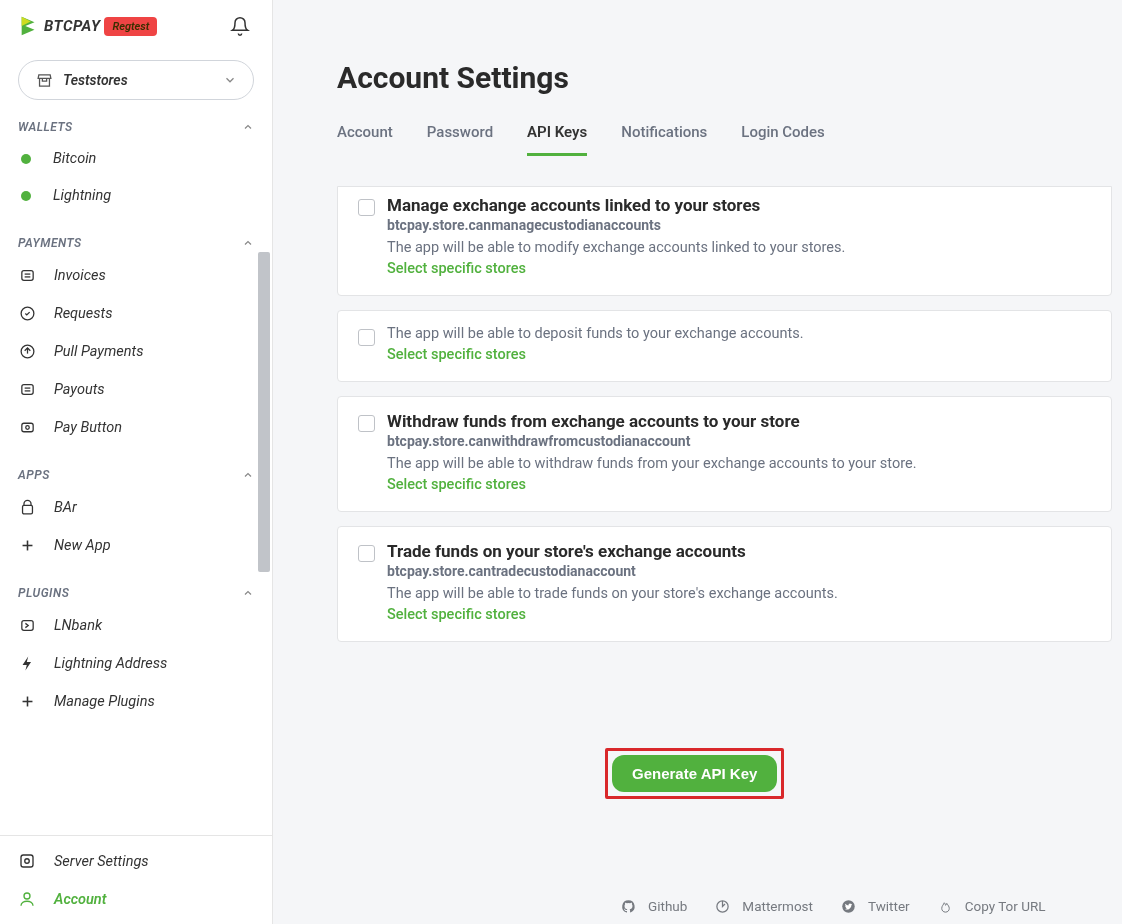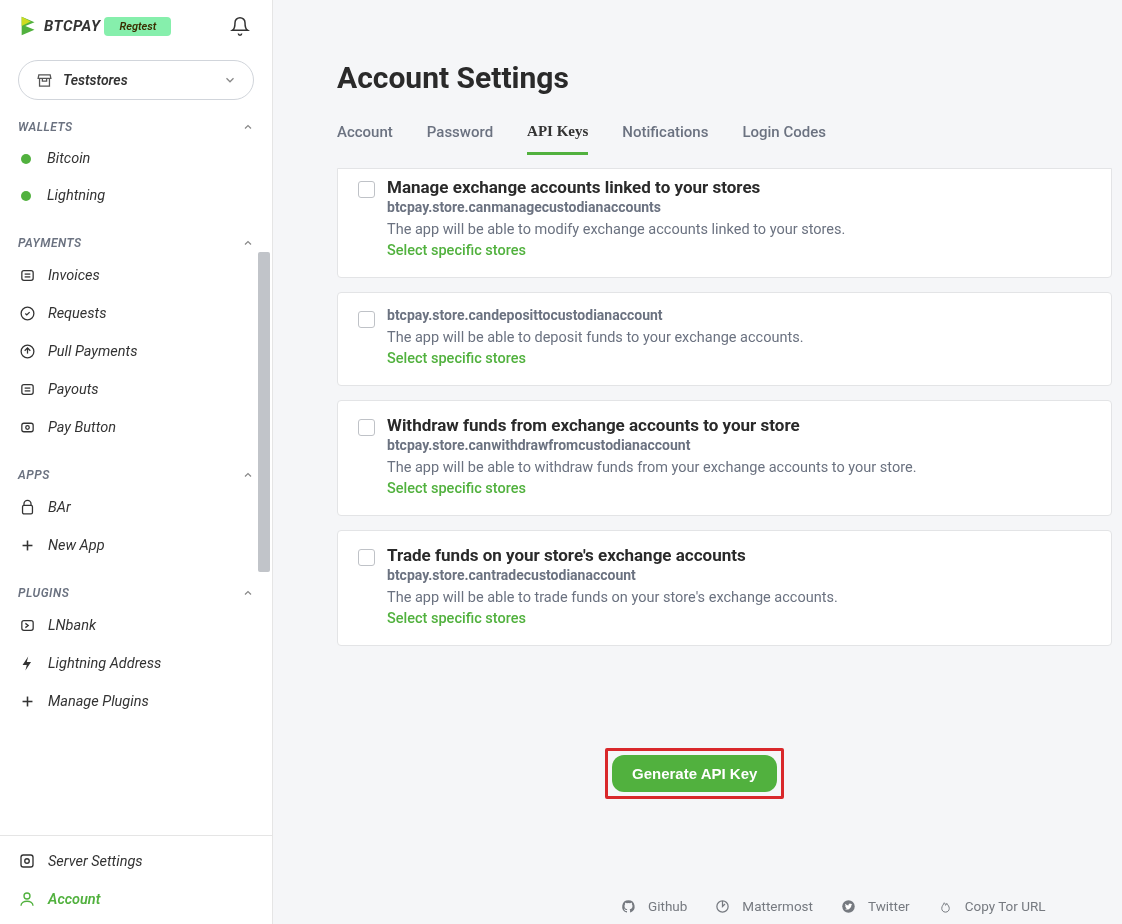--- a/index.html
+++ b/index.html
@@ -3,47 +3,47 @@
 <meta charset="utf-8">
 <style>
 * { box-sizing: border-box; margin: 0; padding: 0; }
 body { font-family: -apple-system, BlinkMacSystemFont, "Segoe UI", Roboto, sans-serif; background: #f5f6f8; color: #212529; width: 1122px; height: 924px; overflow: hidden; position: relative; }
 
 .sidebar { position: absolute; left: 0; top: 0; width: 273px; height: 100%; background: #fff; border-right: 1px solid #e5e5e5; display: flex; flex-direction: column; font-style: italic; }
 .sidebar-header { display: flex; align-items: center; justify-content: space-between; padding: 12px 18px; }
 .brand { display: flex; align-items: center; gap: 4px; }
 .brand-logo { width: 22px; height: 22px; display: inline-block; }
 .brand-text { font-weight: 700; font-size: 15px; letter-spacing: 0.5px; color: #333; }
-.badge-reg { background: #86efac; color: #3b2f00; font-size: 11px; font-weight: 600; padding: 3px 15px; border-radius: 4px; }
+.badge-reg { background: #ef4444; color: #3b2f00; font-size: 11px; font-weight: 600; padding: 3px 8px; border-radius: 4px; }
 .bell-btn { background: none; border: none; cursor: pointer; padding: 4px; }
 
 .store-select { margin: 8px 18px; padding: 10px 16px; border: 1px solid #d1d5db; border-radius: 22px; display: flex; align-items: center; justify-content: space-between; cursor: pointer; }
 .store-select-left { display: flex; align-items: center; gap: 10px; }
 .store-select span.name { font-weight: 600; font-size: 14px; color: #333; }
 
 .section-head { display: flex; align-items: center; justify-content: space-between; padding: 12px 18px 6px; color: #6b7280; font-size: 12px; font-weight: 600; letter-spacing: 0.5px; }
 .section-head.small-pad { padding-top: 22px; }
 
-.nav-item { display: flex; align-items: center; gap: 12px; padding: 10px 18px; font-size: 14.5px; color: #333; cursor: pointer; }
+.nav-item { display: flex; align-items: center; gap: 18px; padding: 10px 18px; font-size: 14.5px; color: #333; cursor: pointer; }
 .nav-item.account { color: #51b13e; font-weight: 600; }
 .dot { width: 10px; height: 10px; border-radius: 50%; background: #51b13e; margin-left: 3px; margin-right: 4px; }
 .icon-slot { width: 18px; height: 18px; display: flex; align-items: center; justify-content: center; }
 
 .sidebar-scroll { flex: 1; overflow-y: auto; }
 .sidebar-bottom { border-top: 1px solid #e5e5e5; padding: 6px 0; }
 
 .scrollbar-thumb { position: absolute; left: 258px; top: 252px; width: 12px; height: 320px; background: #c1c4c9; border-radius: 2px; }
 
 .main { position: absolute; left: 273px; top: 0; right: 0; bottom: 0; overflow: hidden; }
 .page-title { font-size: 30px; font-weight: 700; color: #2a2a2a; padding: 60px 0 10px 64px; }
 .tabs { display: flex; gap: 34px; padding: 18px 0 0 64px; border-bottom: none; }
 .tab { font-size: 15px; color: #6b7280; padding-bottom: 12px; cursor: pointer; font-weight: 500; }
-.tab.active { color: #333; font-weight: 600; border-bottom: 3px solid #51b13e; font-family: Liberation Serif, serif; }
-
-.perms-container { position: absolute; left: 64px; top: 168px; right: 10px; }
+.tab.active { color: #333; font-weight: 600; border-bottom: 3px solid #51b13e; }
+
+.perms-container { position: absolute; left: 64px; top: 186px; right: 10px; }
 .perm-card { background: #fff; border: 1px solid #e3e4e6; border-radius: 4px; padding: 14px 20px 18px; margin-bottom: 14px; display: flex; gap: 12px; }
 .perm-card.first { border-top-left-radius: 0; border-top-right-radius: 0; padding-top: 8px; }
 .checkbox { width: 17px; height: 17px; border: 1.5px solid #bfc2c7; border-radius: 3px; margin-top: 4px; flex-shrink: 0; cursor: pointer; background: #fff; }
 .perm-body { flex: 1; }
 .perm-title { font-size: 17px; font-weight: 700; color: #2a2a2a; margin-bottom: 2px; }
 .perm-key { font-size: 14px; font-weight: 700; color: #6b7280; margin-bottom: 6px; }
 .perm-desc { font-size: 14.5px; color: #6b7280; margin-bottom: 4px; }
 .perm-link { font-size: 14.5px; color: #51b13e; cursor: pointer; font-weight: 500; }
 
 .gen-btn-wrap { position: absolute; left: 332px; top: 748px; border: 3px solid #d9282b; padding: 4px; border-radius: 2px; }
@@ -278,21 +278,20 @@
       <div class="perm-body">
         <div class="perm-title">Manage exchange accounts linked to your stores</div>
         <div class="perm-key">btcpay.store.canmanagecustodianaccounts</div>
         <div class="perm-desc">The app will be able to modify exchange accounts linked to your stores.</div>
         <div class="perm-link">Select specific stores</div>
       </div>
     </div>
     <div class="perm-card">
       <div class="checkbox"></div>
       <div class="perm-body">
-        <div class="perm-key">btcpay.store.candeposittocustodianaccount</div>
         <div class="perm-desc">The app will be able to deposit funds to your exchange accounts.</div>
         <div class="perm-link">Select specific stores</div>
       </div>
     </div>
     <div class="perm-card">
       <div class="checkbox"></div>
       <div class="perm-body">
         <div class="perm-title">Withdraw funds from exchange accounts to your store</div>
         <div class="perm-key">btcpay.store.canwithdrawfromcustodianaccount</div>
         <div class="perm-desc">The app will be able to withdraw funds from your exchange accounts to your store.</div>

